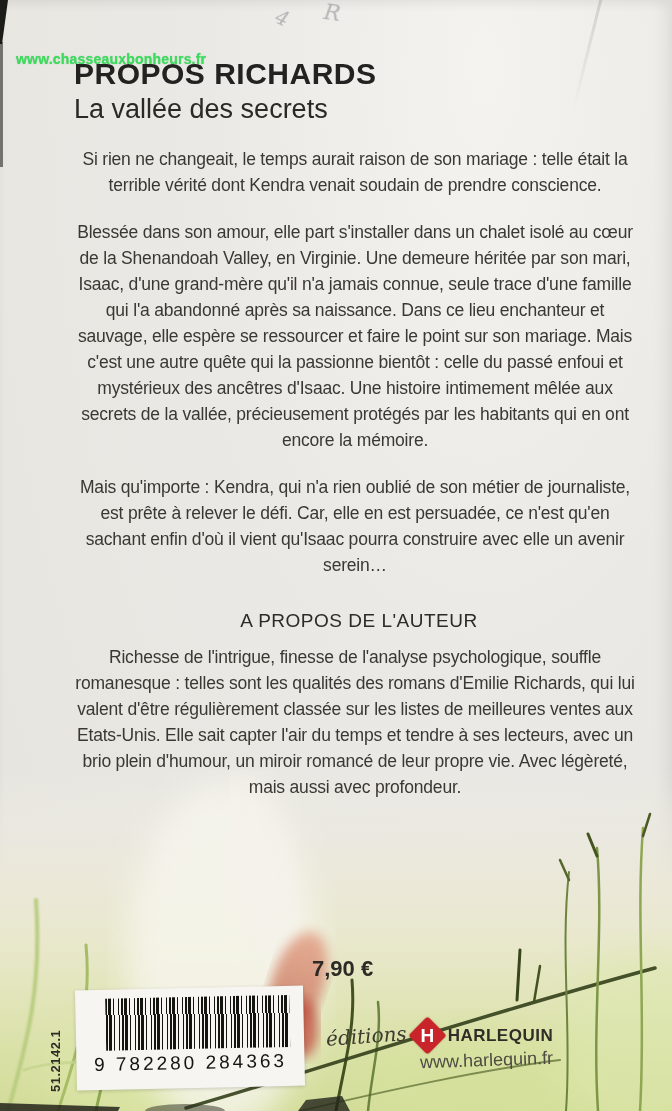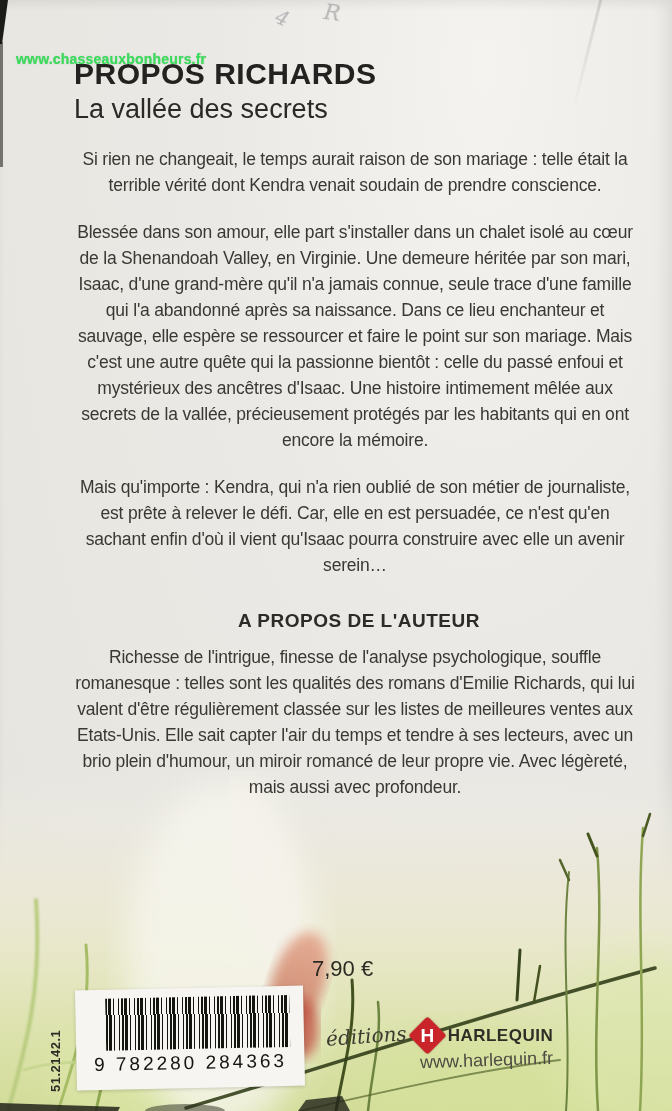--- a/index.html
+++ b/index.html
@@ -27,36 +27,36 @@
   .watermark{position:absolute;left:16px;top:51px;font-size:14px;font-weight:bold;
     color:#3bdd5c;letter-spacing:.2px;text-shadow:0 0 1px rgba(30,160,60,.6);z-index:5;}
   
   .head{position:absolute;left:74px;top:56px;z-index:4;}
   .author{font-size:30px;font-weight:bold;letter-spacing:.5px;color:#232220;line-height:36px;}
   .title{font-size:27px;font-weight:normal;color:#2a2926;line-height:34px;}
   
   .blurb{position:absolute;left:72px;top:146px;width:566px;z-index:4;
     font-size:17.5px;line-height:26px;letter-spacing:-0.2px;color:#3a3833;text-align:center;}
   .blurb p{margin:0 0 21px 0;}
-  .about-heading{font-size:19px;font-weight:bold;letter-spacing:.5px;color:#2c2b27;
+  .about-heading{font-size:19px;font-weight:normal;letter-spacing:.5px;color:#2c2b27;
     margin:30px 0 10px 8px;}
   .series .it{font-style:italic;}
   
   .photo{position:absolute;left:0;top:770px;width:672px;height:341px;
     background:linear-gradient(180deg,
       rgba(236,235,229,0) 0%,
       rgba(236,234,224,.55) 16%,
       #ebe8d8 34%,
       #e9e8cd 50%,
       #e2e5ba 66%,
       #dae1a8 82%,
       #d2dc98 100%);}
   .photo svg{position:absolute;left:0;top:0;}
   
-  .price{position:absolute;left:312px;top:956px;font-size:22px;font-weight:normal;
+  .price{position:absolute;left:312px;top:956px;font-size:22px;font-weight:bold;
     color:#2b2a24;z-index:6;}
   
   .sticker{position:absolute;left:76px;top:988px;width:228px;height:100px;
     background:#f6f5f1;transform:rotate(-1.2deg);z-index:6;
     box-shadow:0 1px 4px rgba(0,0,0,.18);}
   .bars{margin:9px 14px 0 30px;height:52px;
     background:repeating-linear-gradient(90deg,
       #15150f 0 2px, transparent 2px 3px,
       #15150f 3px 6px, transparent 6px 8px,
       #15150f 8px 9px, transparent 9px 13px,

